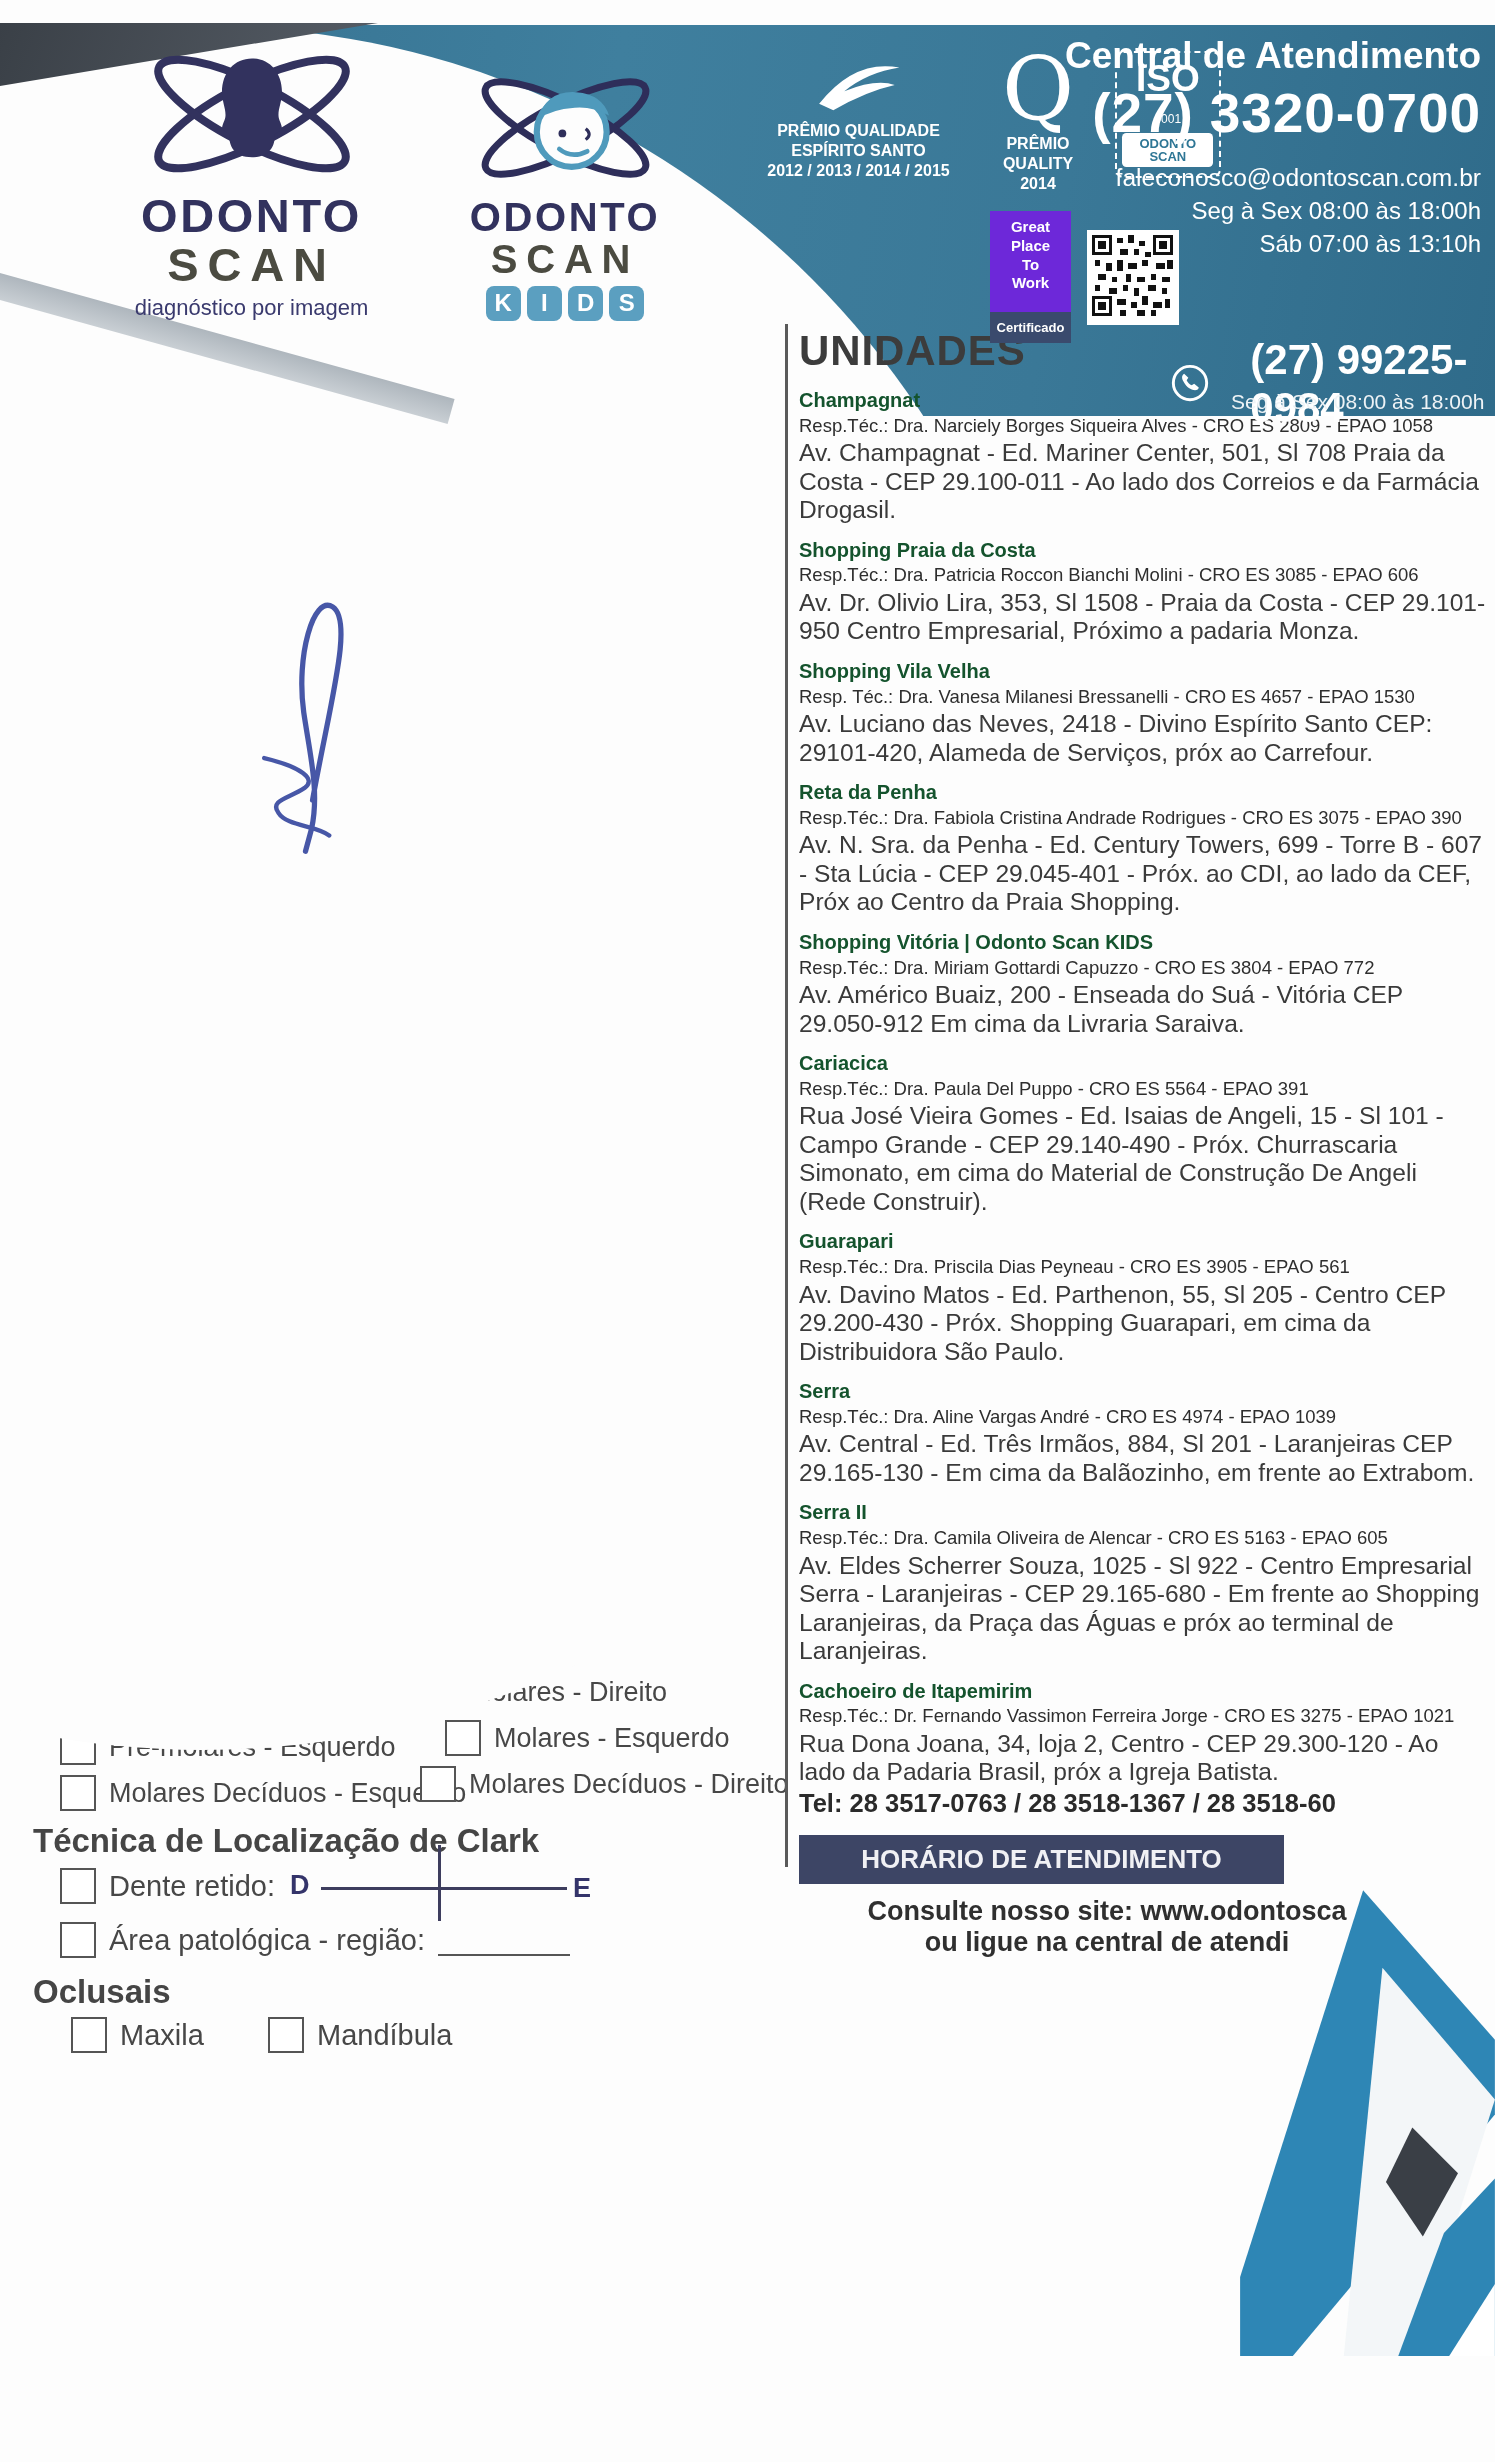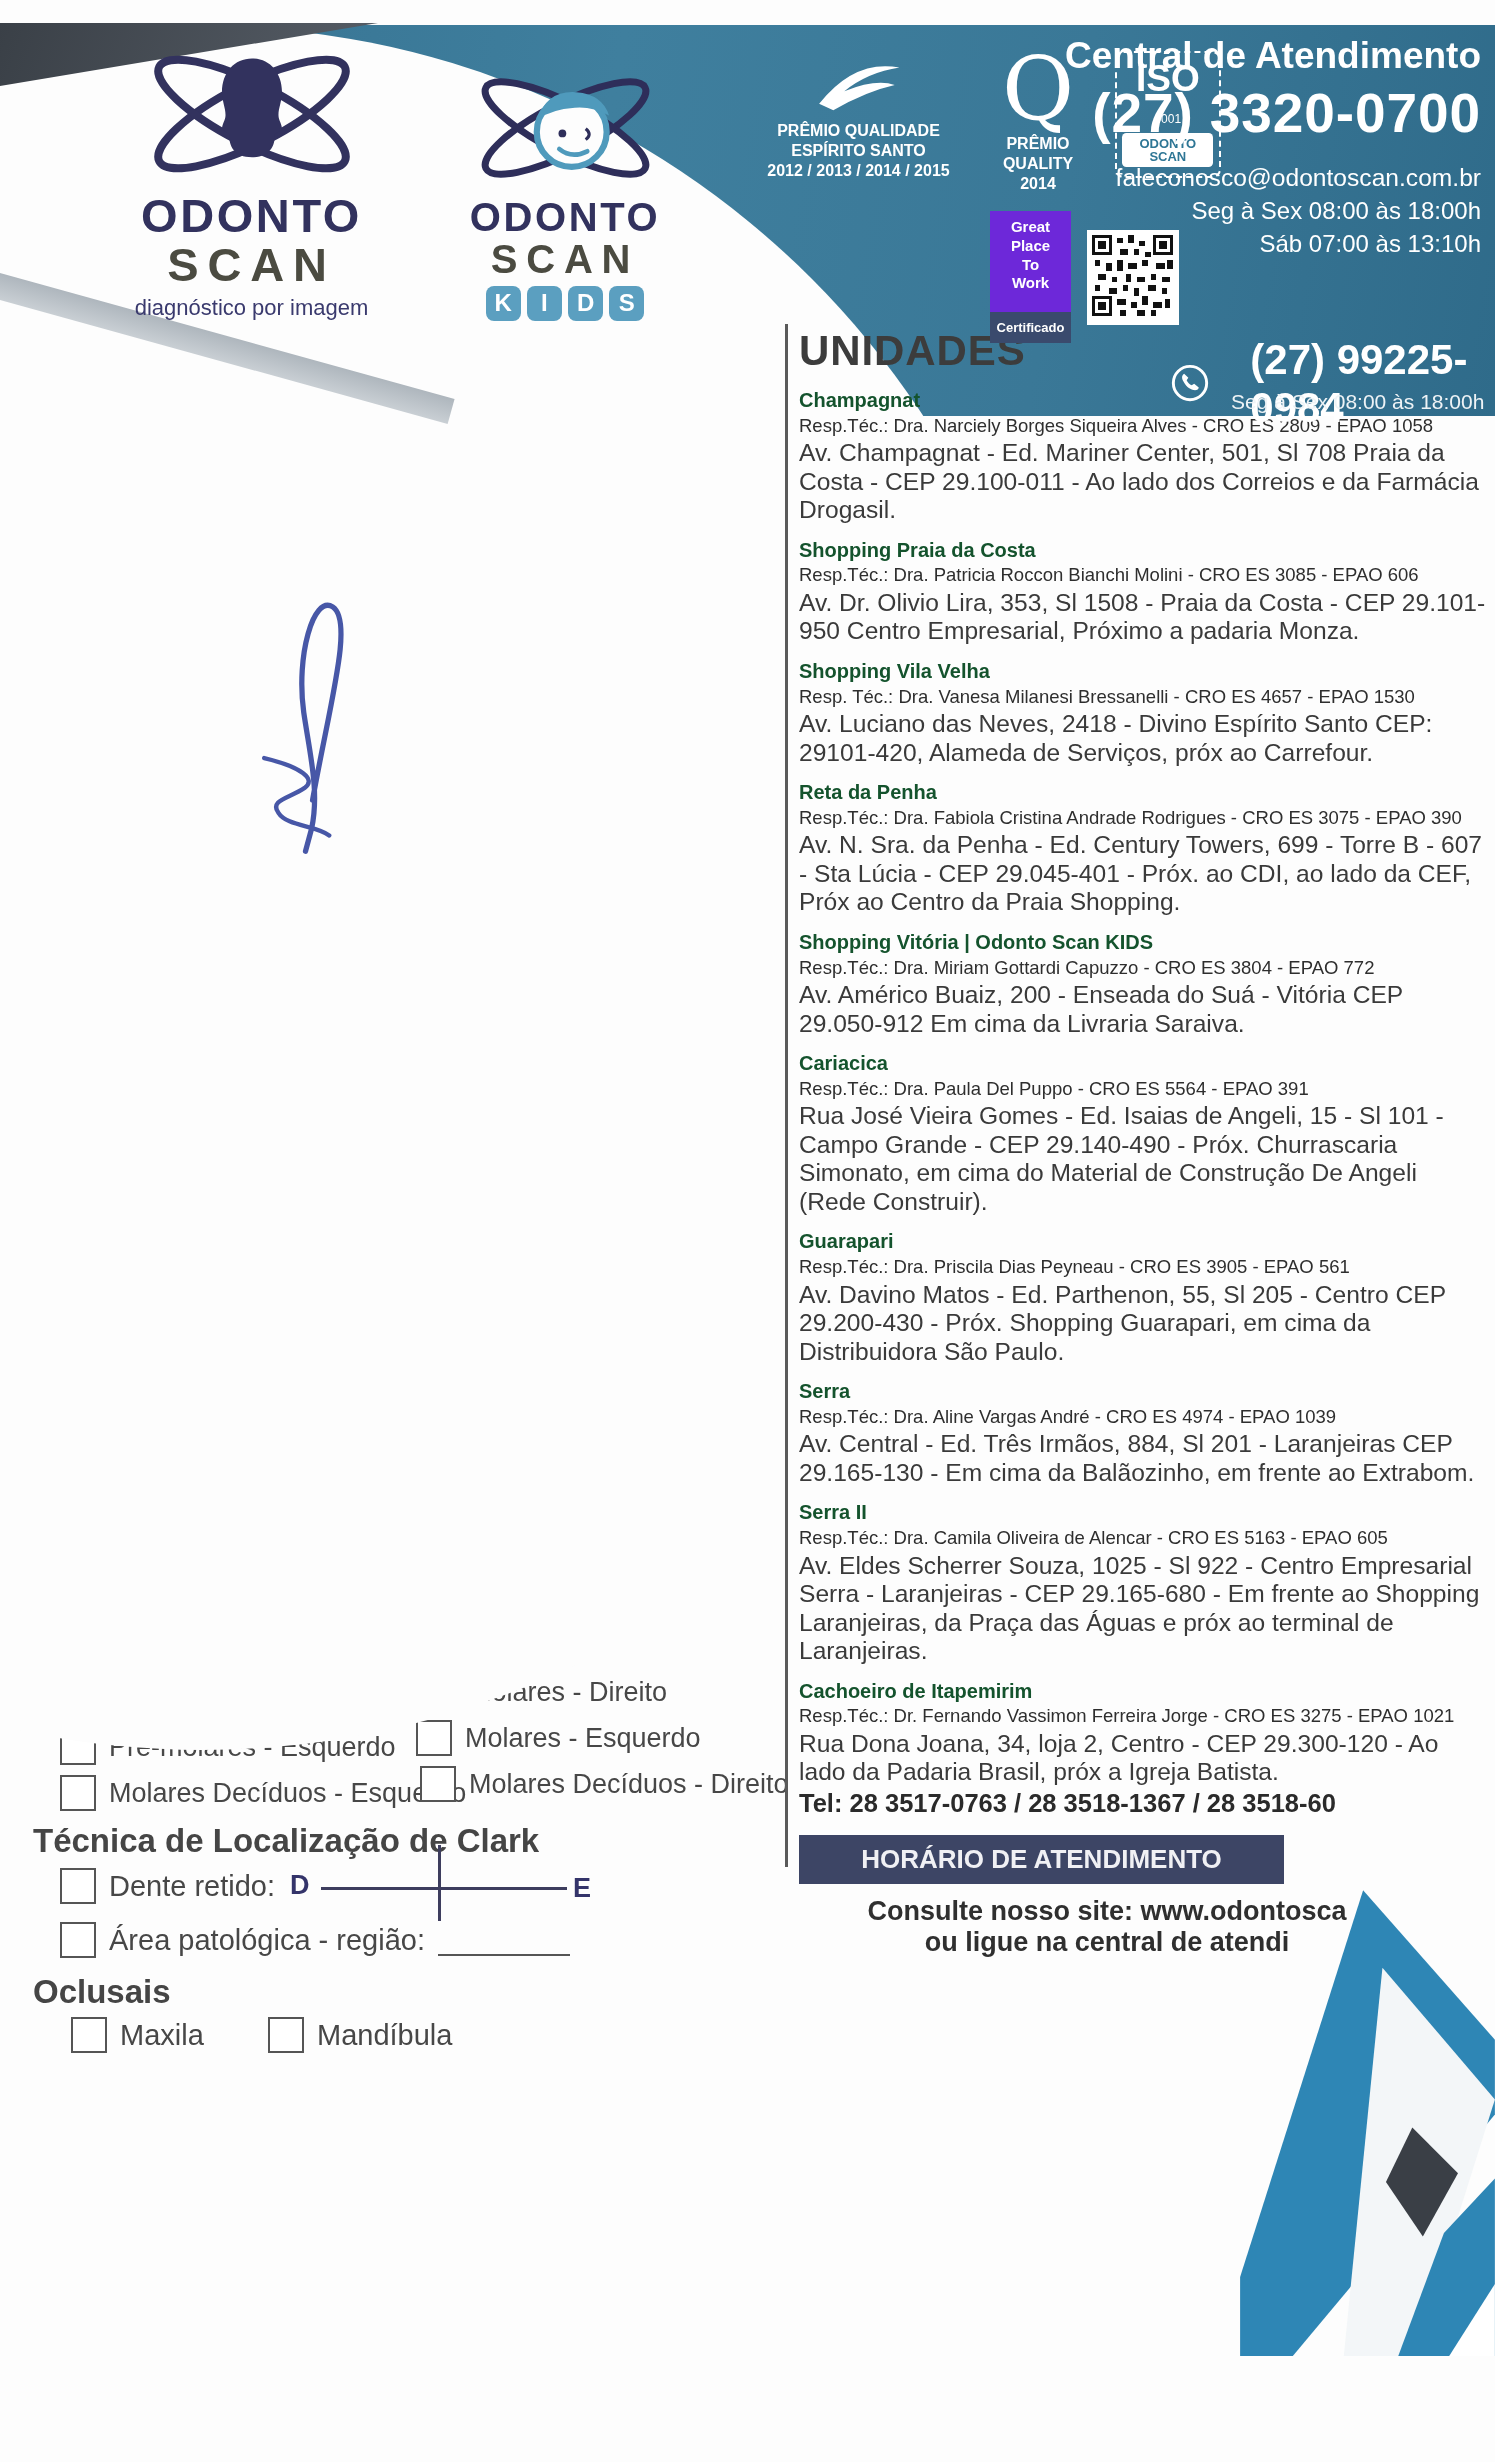--- a/index.html
+++ b/index.html
@@ -522,21 +522,21 @@
     <span>Pré-molares - Esquerdo</span>
   </div>
   <div class="opt" style="left:60px;top:1775px;">
     <span class="cb"></span>
     <span>Molares Decíduos - Esquerdo</span>
   </div>
   <div class="opt" style="left:420px;top:1674px;">
     <span class="cb"></span>
     <span>Molares - Direito</span>
   </div>
-  <div class="opt" style="left:416px;top:1720px;">
+  <div class="opt" style="left:445px;top:1720px;">
     <span class="cb"></span>
     <span>Molares - Esquerdo</span>
   </div>
   <div class="opt" style="left:420px;top:1766px;">
     <span class="cb"></span>
     <span>Molares Decíduos - Direito</span>
   </div>
 
   <div class="abs sec-title" style="left:33px;top:1822px;font-size:33px;">Técnica de Localização de Clark</div>
   <div class="opt" style="left:60px;top:1868px;font-size:29px;">

